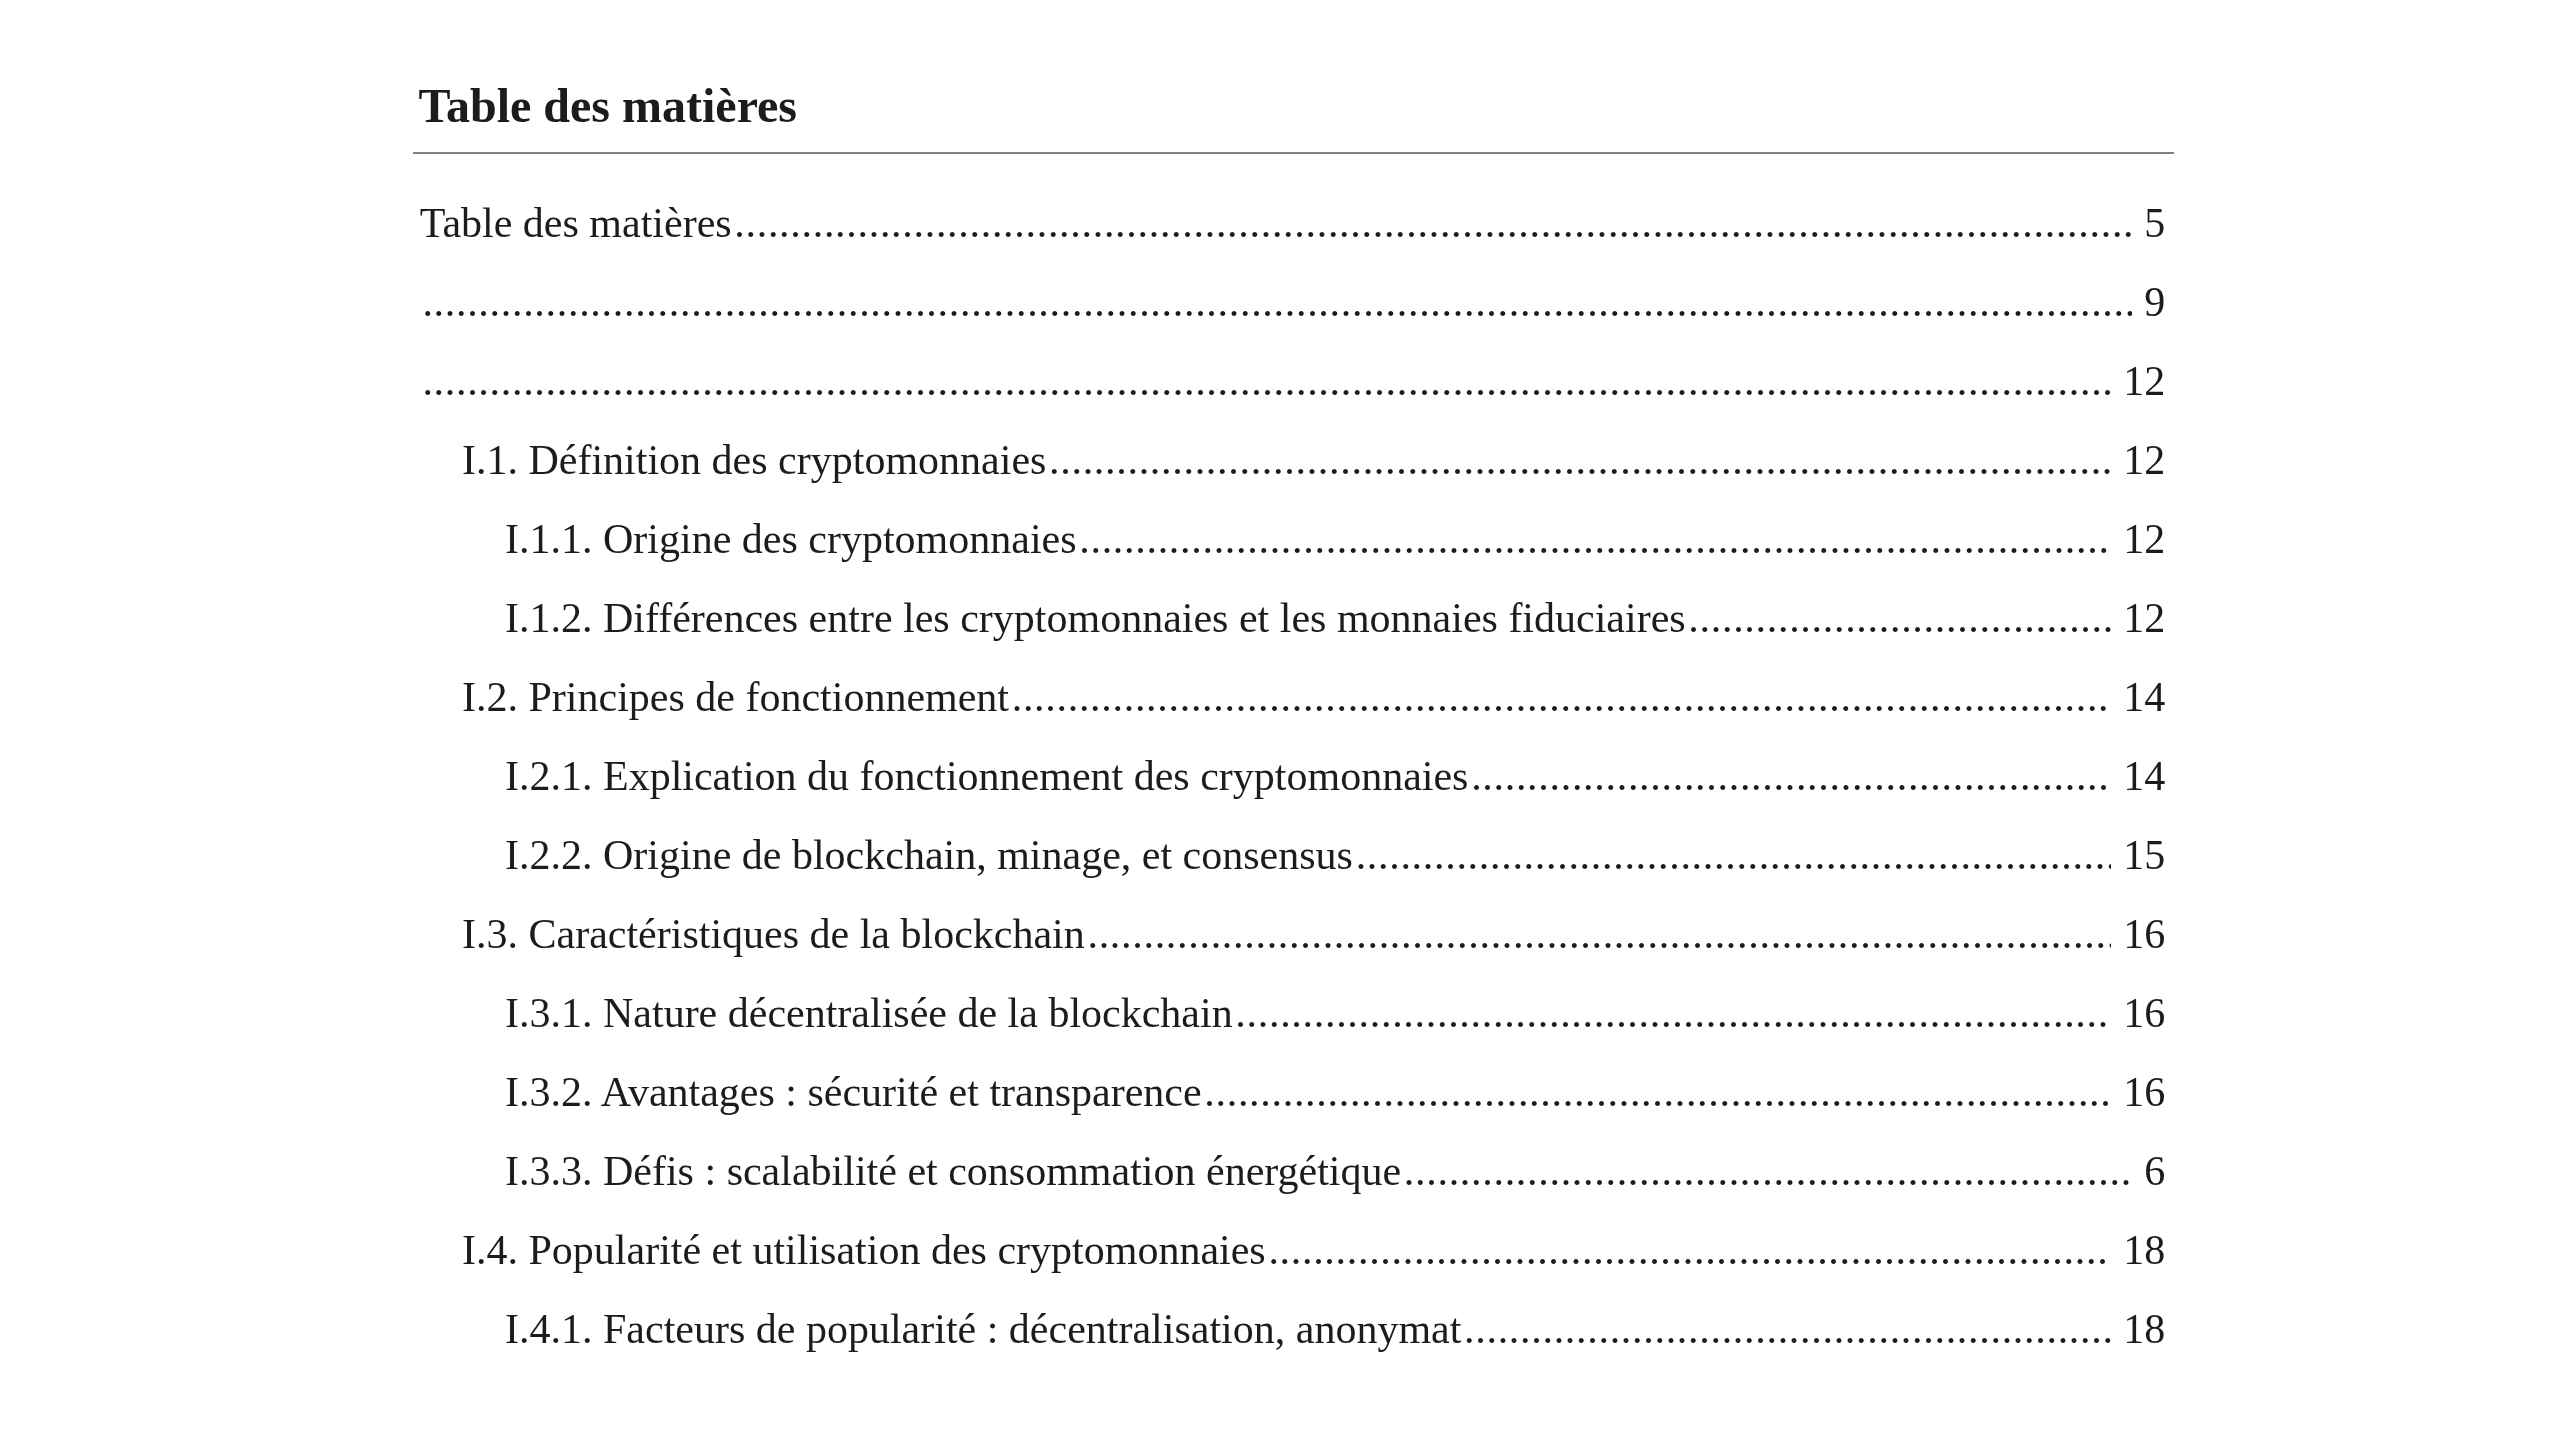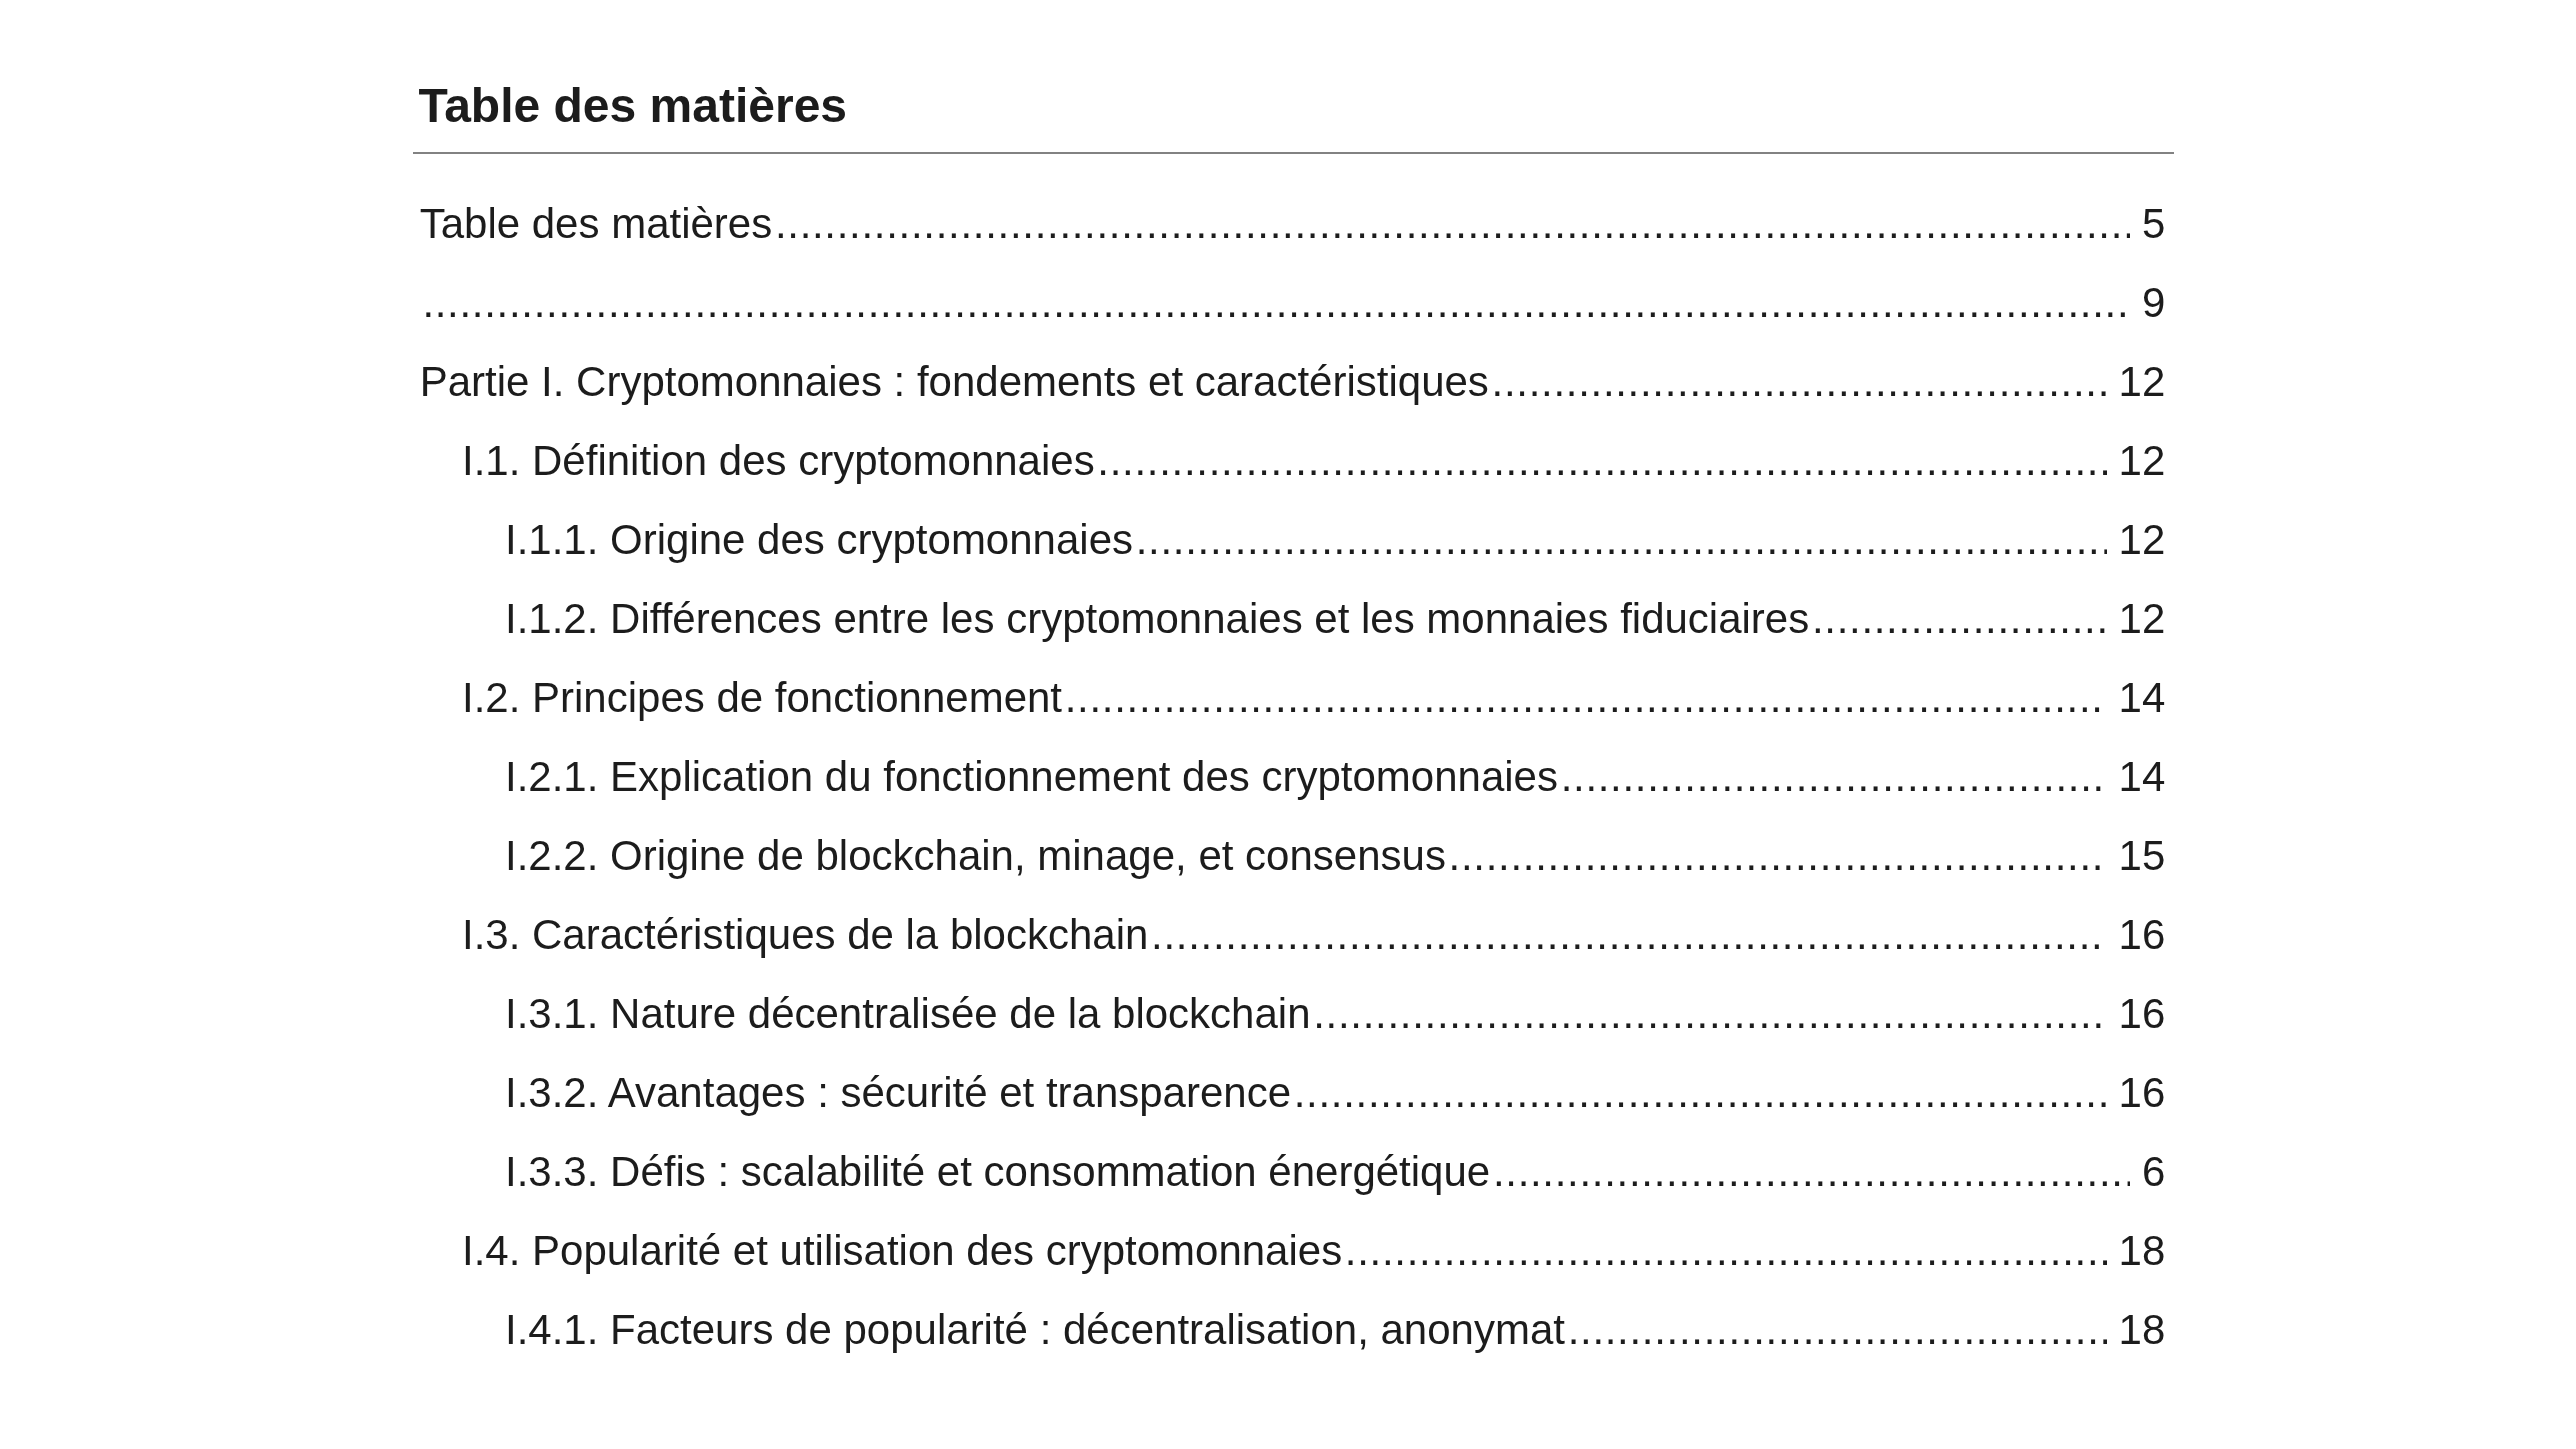--- a/index.html
+++ b/index.html
@@ -5,21 +5,21 @@
   html, body {
     margin: 0; padding: 0;
     width: 2576px; height: 1449px;
     background: #ffffff;
     overflow: hidden;
   }
   .sheet {
     position: absolute;
     left: 413px; top: 0;
     width: 1761px;
-    font-family: Liberation Sans, sans-serif;
+    font-family: Liberation Serif, serif;
     color: #1c1c1c;
   }
   .toc-header {
     margin-top: 82px;
     padding-left: 5.4px;
     padding-bottom: 22px;
     border-bottom: 2px solid #828282;
   }
   .toc-title {
     font-size: 48px;
@@ -76,21 +76,20 @@
       <span class="dots"></span>
       <span class="pg">5</span>
     </div>
 
     <div class="row lvl1">
       <span class="dots"></span>
       <span class="pg">9</span>
     </div>
 
     <div class="row lvl1">
-      <span class="lbl">Partie I. Cryptomonnaies : fondements et caractéristiques</span>
       <span class="dots"></span>
       <span class="pg">12</span>
     </div>
 
     <div class="row lvl2">
       <span class="lbl">I.1. Définition des cryptomonnaies</span>
       <span class="dots"></span>
       <span class="pg">12</span>
     </div>
 

